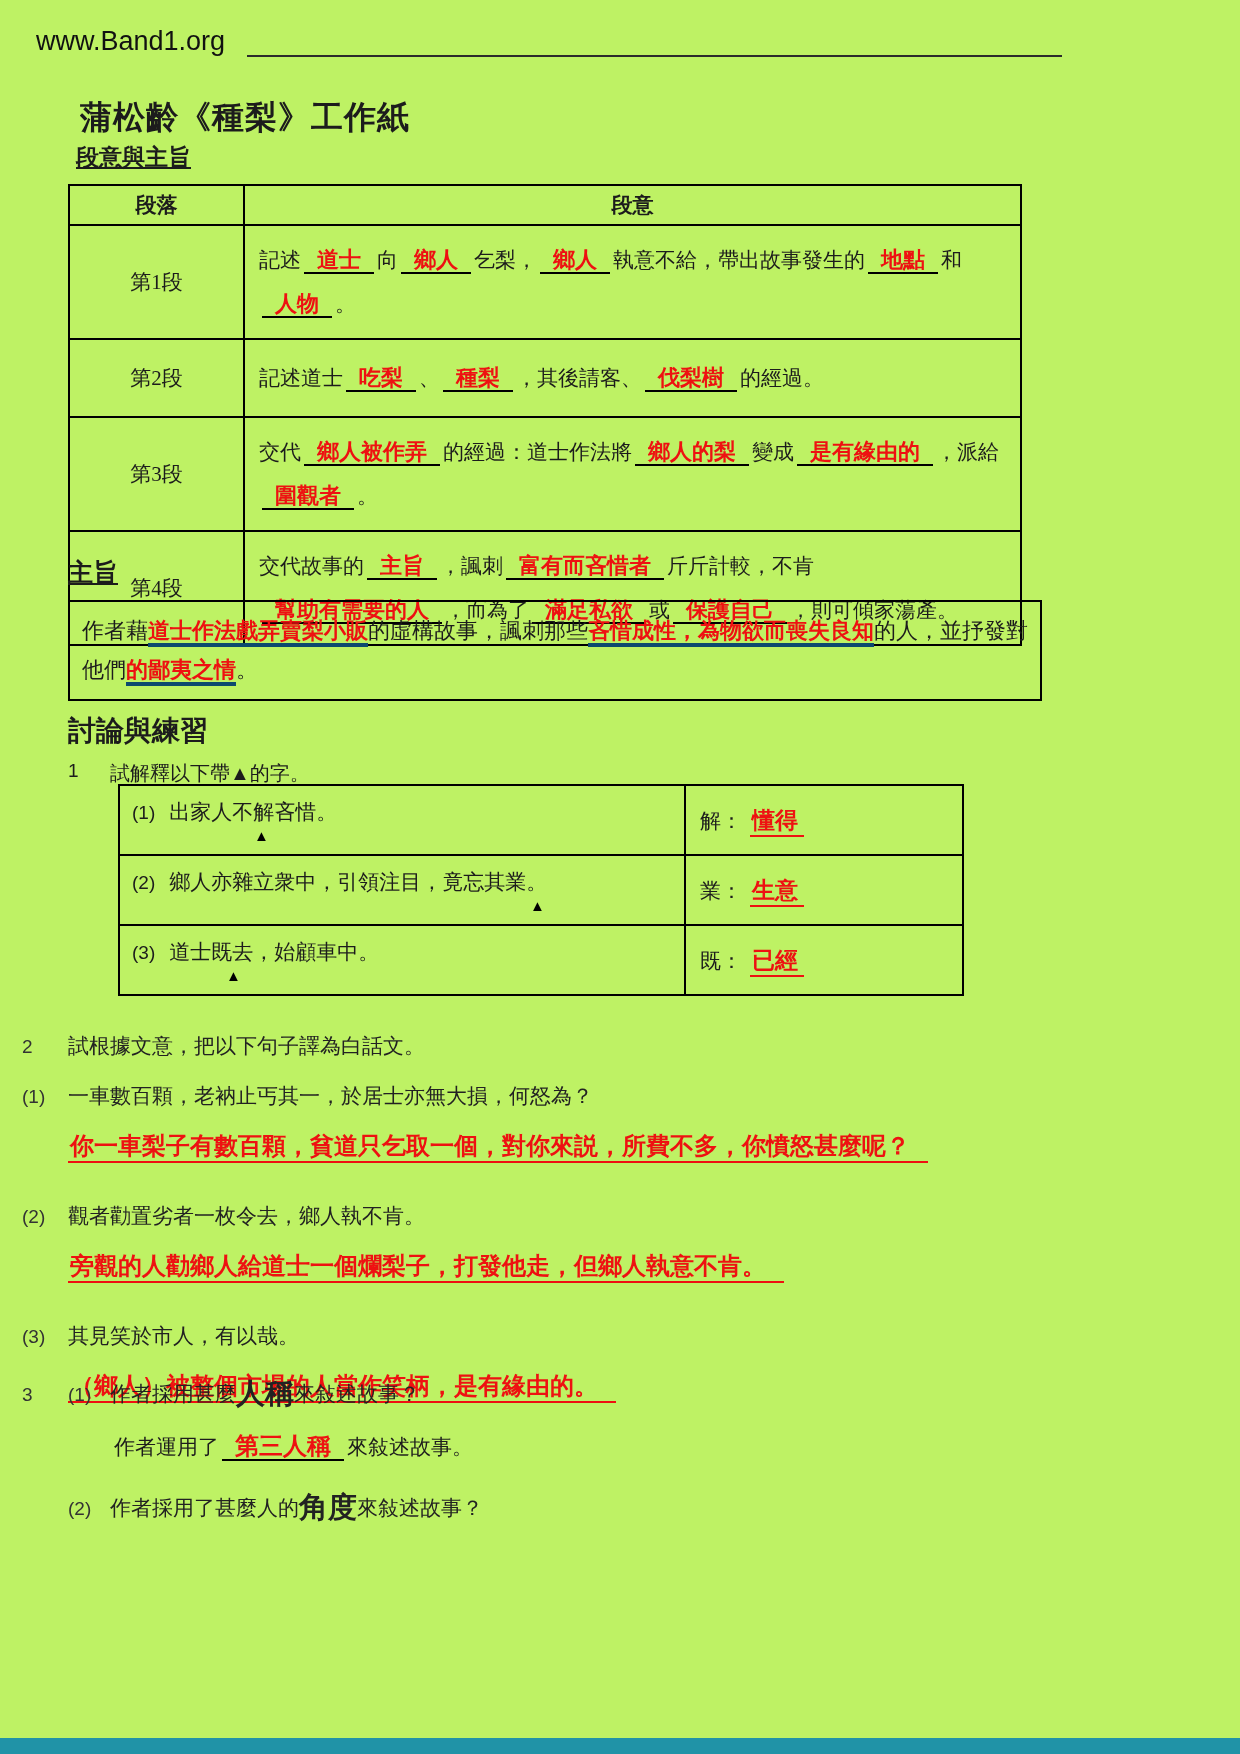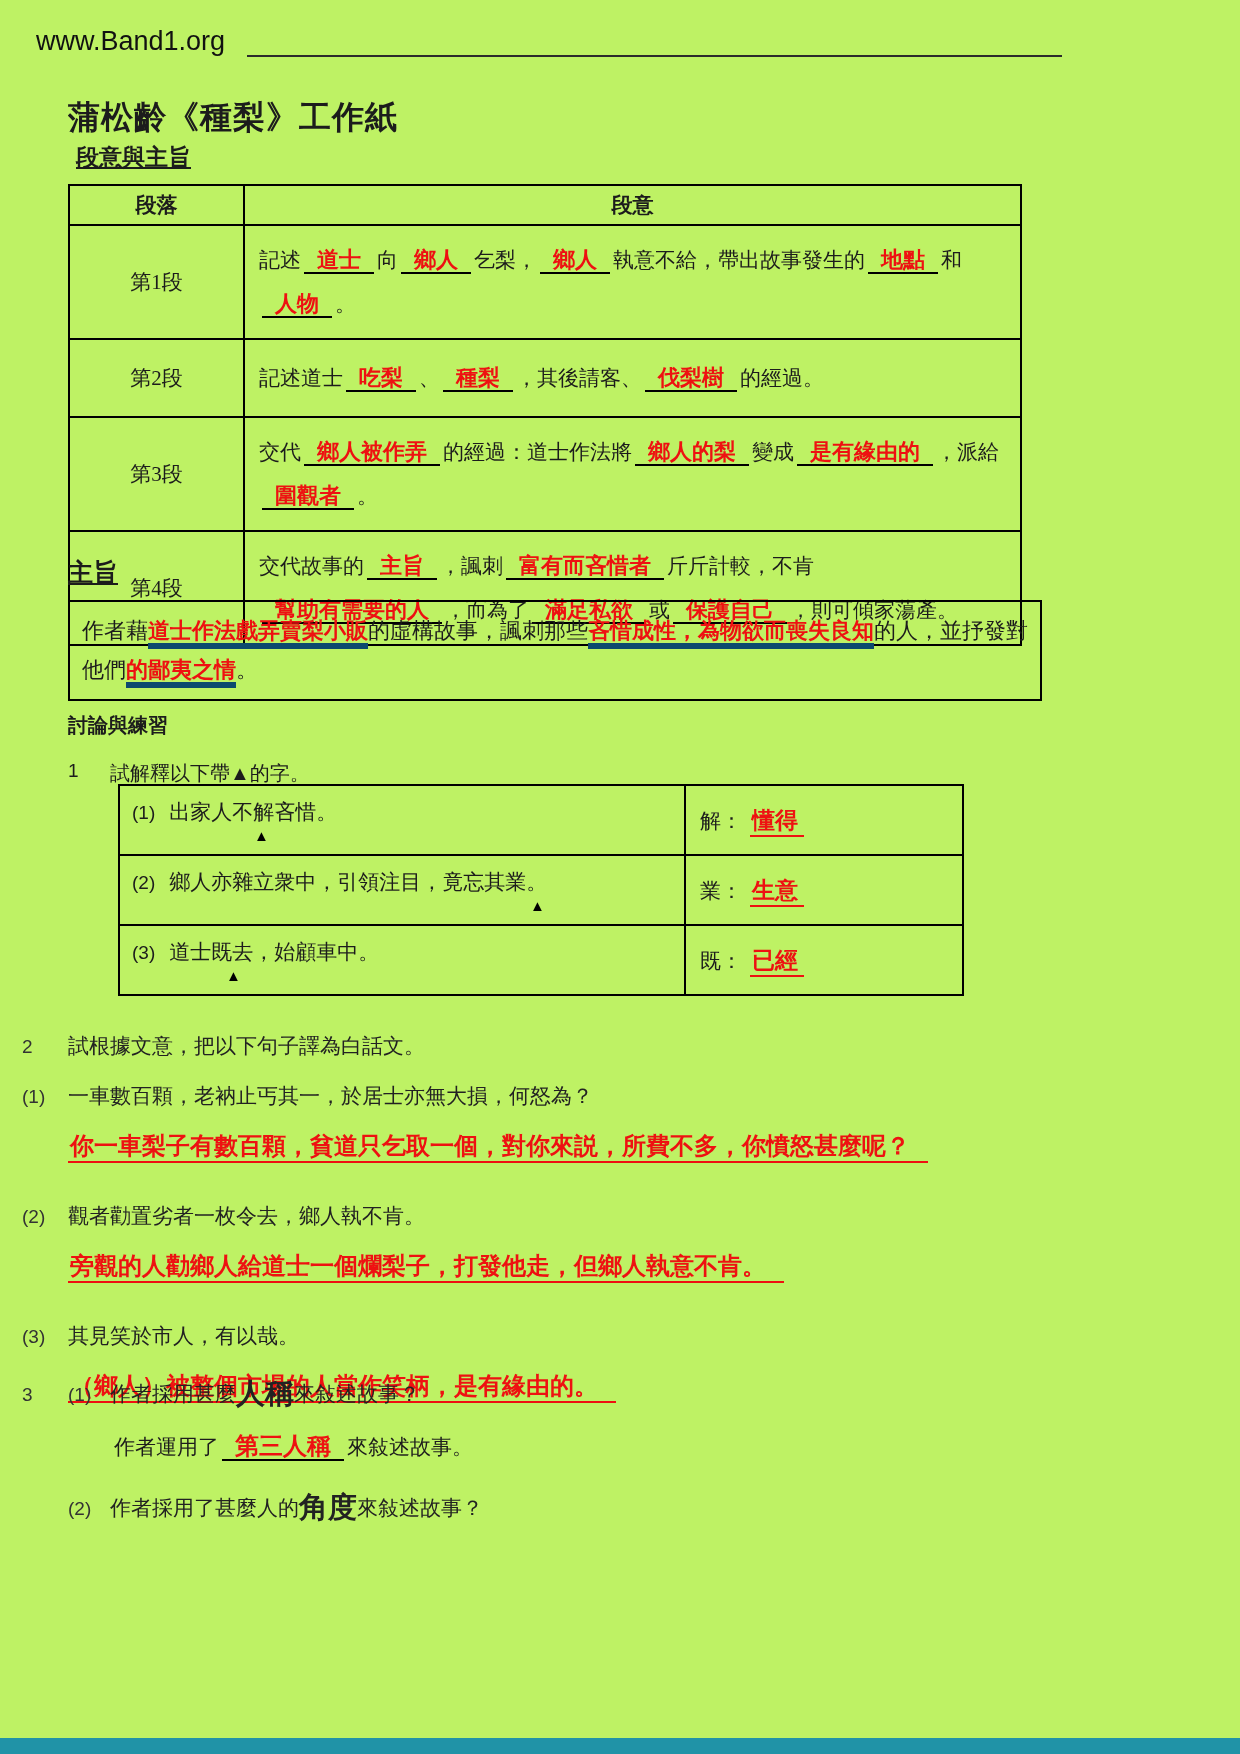--- a/index.html
+++ b/index.html
@@ -12,34 +12,34 @@
     overflow:hidden;
   }
   .page { position:relative; width:1240px; height:1754px; background:#bef264; }
 
   
   .hdr { position:absolute; top:26px; left:36px; right:178px; display:flex; align-items:flex-end; }
   .site { font-family:"Liberation Sans", sans-serif; font-size:27px; color:#111; white-space:nowrap; }
   .hrule { flex:1; border-bottom:2px solid #2b2b2b; margin-left:22px; height:30px; }
 
   
-  .title { position:absolute; top:96px; left:68px; font-size:32px; font-weight:bold; letter-spacing:1px; }
+  .title { position:absolute; top:96px; left:80px; font-size:32px; font-weight:bold; letter-spacing:1px; }
   .subhead { position:absolute; top:142px; left:68px; font-size:23px; font-weight:bold; text-decoration:underline;margin-left:8px; }
   .subhead2 { position:absolute; top:556px; left:68px; font-size:25px; font-weight:bold; text-decoration:underline; }
-  .disc { position:absolute; top:712px; left:68px; font-size:20px; font-weight:bold; }
+  .disc { position:absolute; top:712px; left:68px; font-size:28px; font-weight:bold; }
 
   
   .seg-ans {
     color:var(--red,#ee1111); font-weight:bold; font-size:22px;
     border-bottom:2px solid #000; padding:0 13px; margin:0 3px;
     white-space:nowrap;
   }
   .seg-ansb {
     color:var(--red,#ee1111); font-weight:bold;
-    border-bottom:6px solid #0c4a6e;
+    border-bottom:4px solid #0c4a6e;
   }
   .seg-big { font-size:29px; font-weight:bold; font-family:"Liberation Sans", sans-serif; }
   .red-ans {
     color:var(--red,#ee1111); font-weight:bold;
     border-bottom:2px solid var(--red,#ee1111); padding:0 6px 2px 2px;
   }
 
   
   .t1 { position:absolute; top:184px; left:68px; width:954px; border-collapse:collapse; font-size:21px; }
   .t1 th, .t1 td { border:2px solid #000; }

